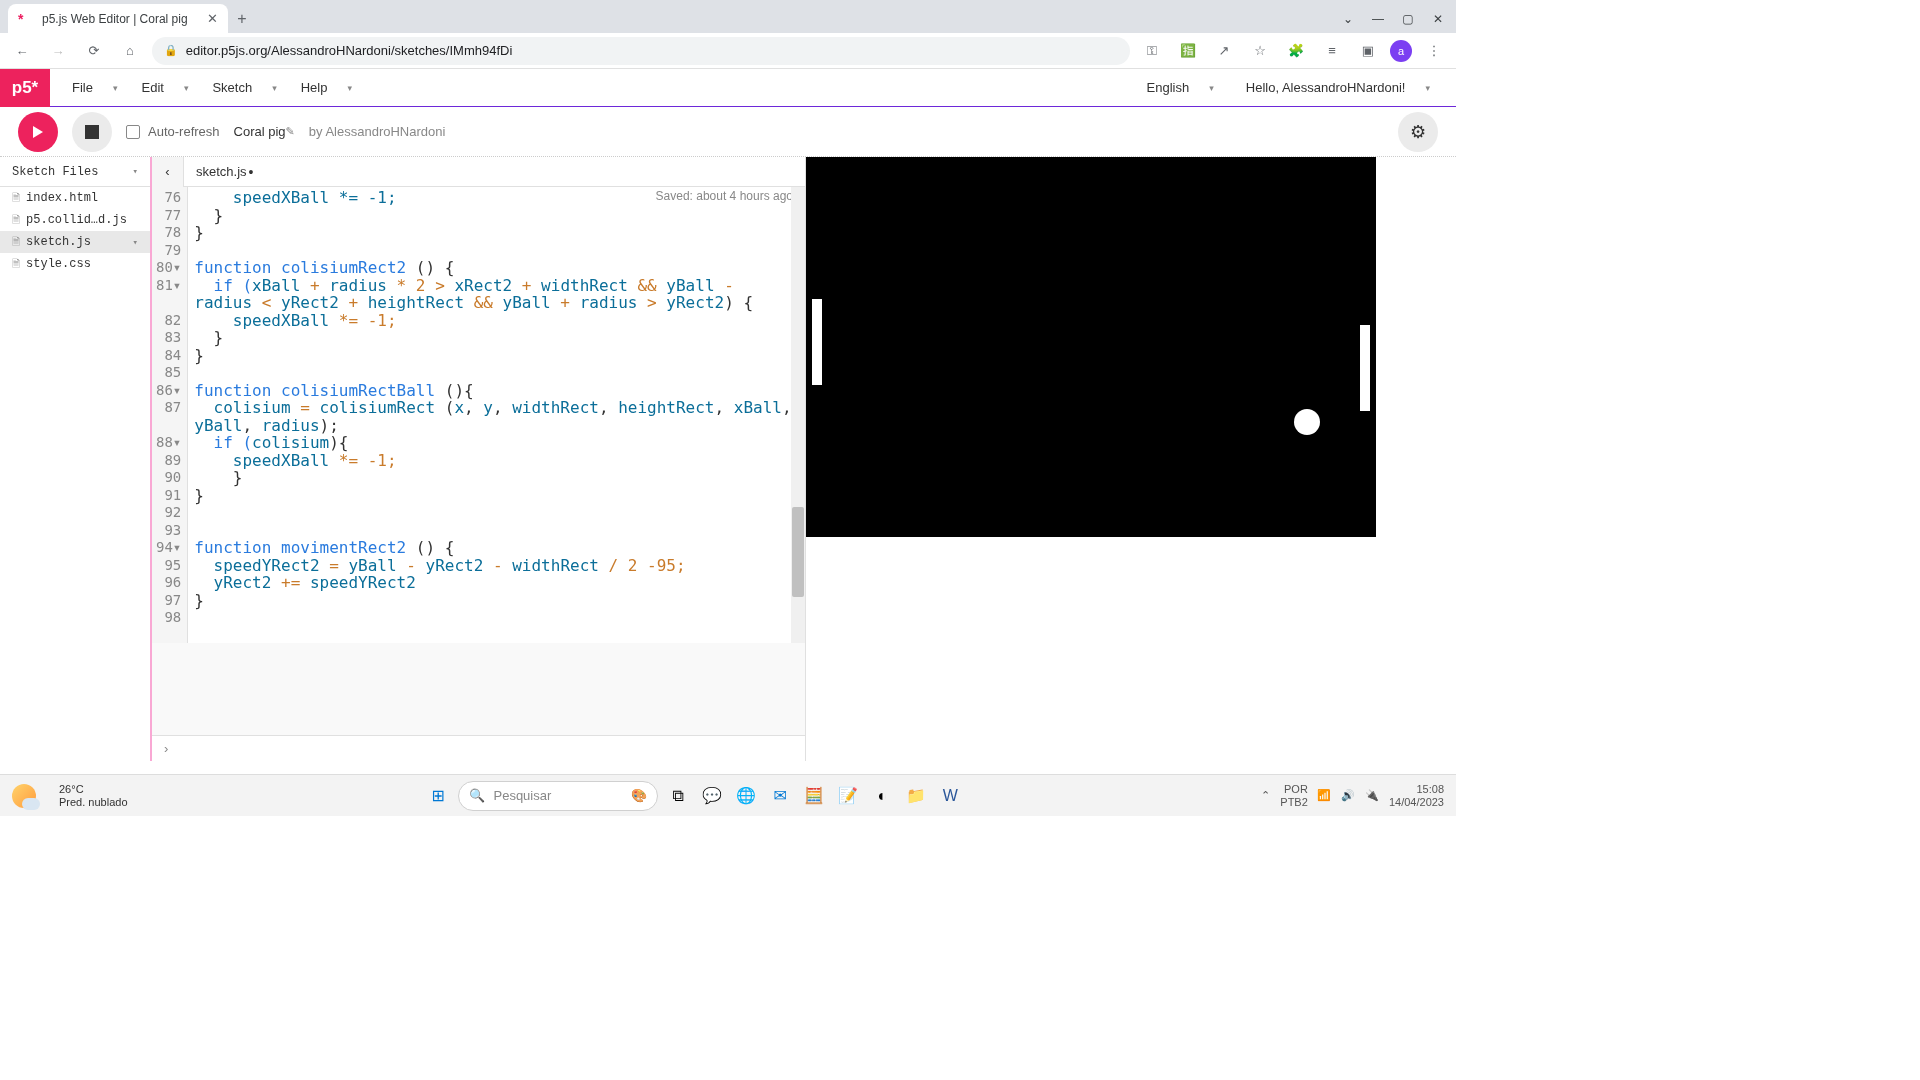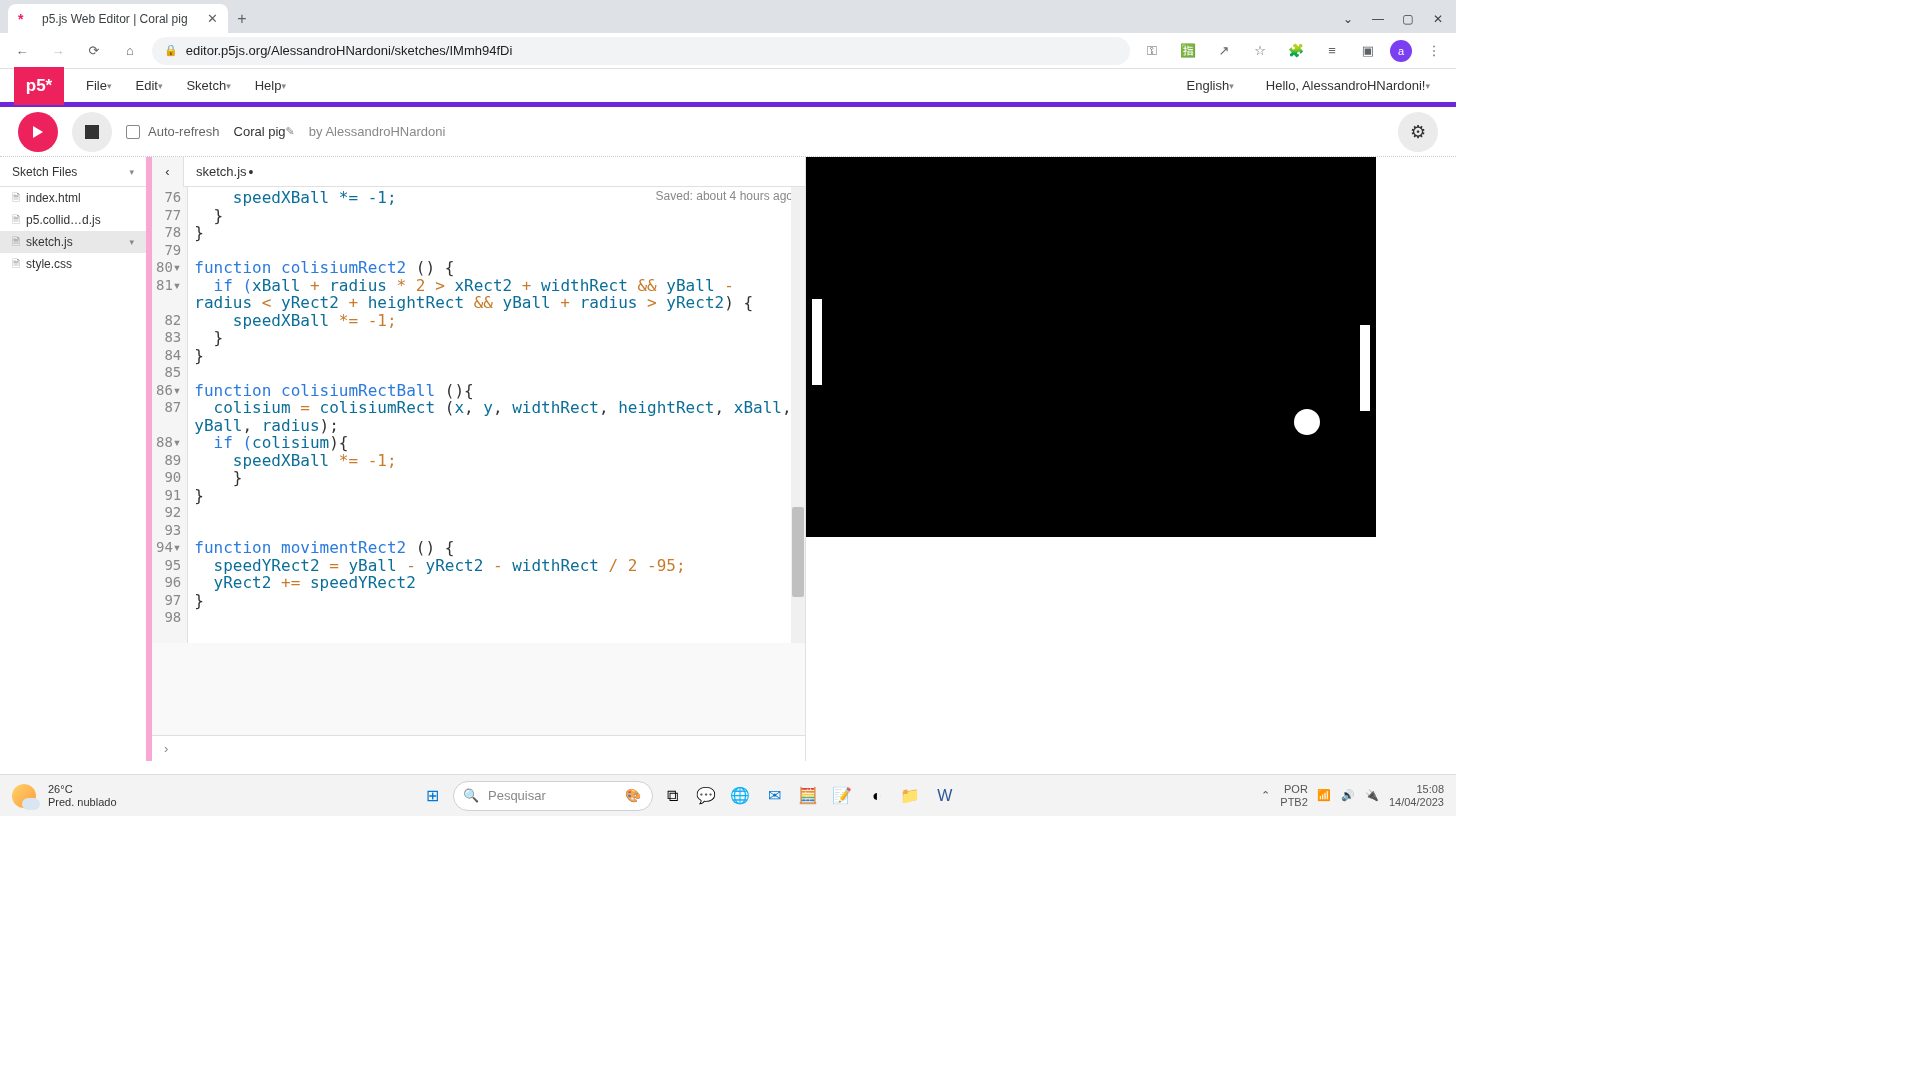--- a/index.html
+++ b/index.html
@@ -17,43 +17,43 @@
 .chrome-bar { height: 36px; background: #fff; display: flex; align-items: center; padding: 0 8px; gap: 8px; border-bottom: 1px solid #e0e0e0; }
 .nav-btn { width: 28px; height: 28px; display: flex; align-items: center; justify-content: center; color: #5f6368; border-radius: 50%; }
 .nav-btn.disabled { color: #bcbcbc; }
 .urlbar { flex: 1; height: 28px; background: #f1f3f4; border-radius: 14px; display: flex; align-items: center; padding: 0 12px; gap: 8px; color: #202124; font-size: 13px; }
 .urlbar .lock { color: #5f6368; font-size: 11px; }
 .bar-icons { display: flex; gap: 8px; align-items: center; }
 .bar-icon { width: 28px; height: 28px; display: flex; align-items: center; justify-content: center; color: #5f6368; }
 .avatar { width: 22px; height: 22px; border-radius: 50%; background: #7b3ff2; color: #fff; display: flex; align-items: center; justify-content: center; font-size: 11px; }
 
 
-.p5-header { height: 38px; background: #fff; border-bottom: 5px solid #6d28d9; display: flex; align-items: center; padding-left: 14px; }
+.p5-header { height: 38px; background: #fff; border-bottom: 1px solid #6d28d9; display: flex; align-items: center; }
 .p5-logo { width: 50px; height: 38px; background: #ed225d; color: #fff; display: flex; align-items: center; justify-content: center; font-weight: bold; font-size: 17px; }
 .p5-menu { display: flex; gap: 4px; padding-left: 12px; }
-.p5-menu-item { padding: 6px 10px; color: #333; font-size: 13px; display: flex; align-items: center; gap: 0; justify-content: center; }
+.p5-menu-item { padding: 6px 10px; color: #333; font-size: 13px; display: flex; align-items: center; gap: 20px; justify-content: center; }
 .p5-menu-item .caret { font-size: 9px; color: #888; }
 .p5-right { margin-left: auto; display: flex; align-items: center; gap: 12px; padding-right: 16px; font-size: 13px; color: #333; }
 
 
 .p5-toolbar { height: 50px; background: #fff; border-bottom: 1px dotted #ccc; display: flex; align-items: center; padding: 0 18px; gap: 14px; }
 .play-btn { width: 40px; height: 40px; border-radius: 50%; background: #ed225d; display: flex; align-items: center; justify-content: center; color: #fff; }
 .play-btn svg { width: 16px; height: 16px; fill: #fff; }
 .stop-btn { width: 40px; height: 40px; border-radius: 50%; background: #ebebeb; display: flex; align-items: center; justify-content: center; }
 .stop-btn .sq { width: 14px; height: 14px; background: #333; }
 .checkbox { width: 14px; height: 14px; border: 1.5px solid #888; border-radius: 2px; }
 .auto-refresh { display: flex; align-items: center; gap: 8px; color: #666; font-size: 13px; }
 .sketch-name { color: #333; font-size: 13px; display: flex; align-items: center; }
 .pencil { color: #888; font-size: 11px; }
 .byline { color: #888; font-size: 13px; }
 .gear-btn { margin-left: auto; width: 40px; height: 40px; border-radius: 50%; background: #ebebeb; display: flex; align-items: center; justify-content: center; color: #333; font-size: 18px; }
 
 
 .main { display: flex; height: 604px; }
-.sidebar { width: 152px; border-right: 6px solid #f9a8d4; background: #fff; }
+.sidebar { width: 152px; border-right: 2px solid #f9a8d4; background: #fff; font-family: Liberation Mono, monospace; }
 .sidebar-header { height: 30px; display: flex; align-items: center; padding: 0 12px; font-size: 12px; color: #333; border-bottom: 1px solid #e0e0e0; justify-content: space-between; }
 .sidebar-header .caret { font-size: 9px; color: #888; }
 .file-item { height: 22px; display: flex; align-items: center; padding: 0 12px; gap: 6px; font-size: 12px; color: #333; }
 .file-item.active { background: #e8e8e8; }
 .file-icon { color: #888; font-size: 10px; }
 .file-item .caret { margin-left: auto; font-size: 9px; color: #888; }
 
 .editor-col { flex: 1; display: flex; flex-direction: column; border-right: 1px solid #e0e0e0; min-width: 0; }
 .editor-tab-bar { height: 30px; display: flex; align-items: center; border-bottom: 1px solid #e0e0e0; }
 .collapse-btn { width: 32px; height: 30px; display: flex; align-items: center; justify-content: center; border-right: 1px solid #e0e0e0; color: #333; background: #f5f5f5; }
@@ -77,21 +77,21 @@
 
 .preview-col { flex: 0 0 650px; display: flex; flex-direction: column; }
 .preview-header { height: 30px; display: flex; align-items: center; padding: 0 12px; color: #888; font-size: 13px; border-bottom: 1px solid #e0e0e0; }
 .preview-canvas { width: 570px; height: 380px; background: #000; position: relative; margin-left: 0; }
 .paddle-l { position: absolute; left: 6px; top: 142px; width: 10px; height: 86px; background: #fff; }
 .paddle-r { position: absolute; right: 6px; top: 168px; width: 10px; height: 86px; background: #fff; }
 .ball { position: absolute; right: 56px; top: 252px; width: 26px; height: 26px; border-radius: 50%; background: #fff; }
 
 
 .taskbar { position: absolute; bottom: 0; left: 0; right: 0; height: 42px; background: #f3f3f3; border-top: 1px solid #ddd; display: flex; align-items: center; }
-.weather { display: flex; align-items: center; gap: 12px; padding: 0 12px; }
+.weather { display: flex; align-items: center; gap: 23px; padding: 0 12px; }
 .weather-icon { width: 24px; height: 24px; background: linear-gradient(135deg,#ffd36b,#ff9b3d); border-radius: 50%; position: relative; }
 .weather-icon::after { content:''; position:absolute; bottom:-2px; right:-4px; width:18px; height:12px; background:#d9e6f2; border-radius: 10px; }
 .weather-text { font-size: 11px; line-height: 13px; color: #333; }
 .task-center { margin: 0 auto; display: flex; align-items: center; gap: 6px; }
 .task-icon { width: 28px; height: 28px; display: flex; align-items: center; justify-content: center; border-radius: 4px; font-size: 16px; }
 .search-box { height: 30px; width: 200px; background: #fff; border: 1px solid #d0d0d0; border-radius: 16px; display: flex; align-items: center; padding: 0 10px; gap: 8px; color: #888; font-size: 13px; }
 .tray { display: flex; align-items: center; gap: 10px; padding: 0 12px; color: #555; font-size: 11px; }
 .tray-time { text-align: right; line-height: 13px; }
 </style>
 </head>

